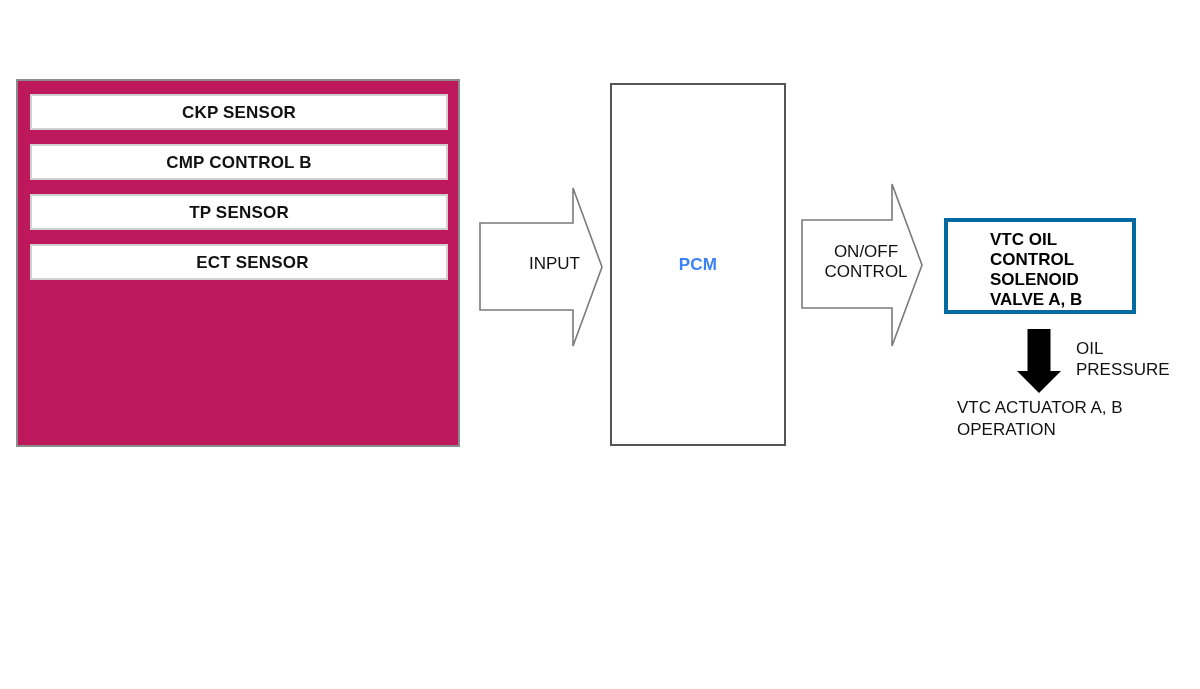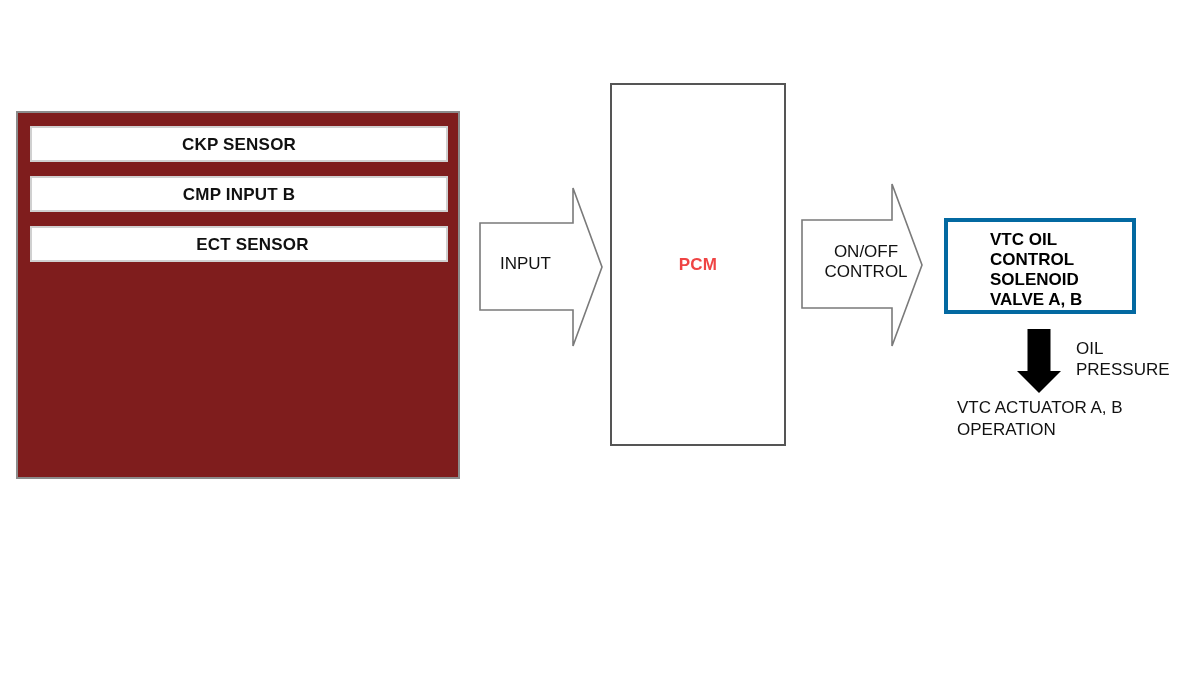--- a/index.html
+++ b/index.html
@@ -28,22 +28,21 @@
 
   
   .sensor-group {
     position: absolute;
     left: 16px;
     top: 79px;
     width: 444px;
     height: 368px;
     box-sizing: border-box;
     border: 2px solid #8c8c8c;
-    background: #7f1d1d;
-    margin-top: 32px;
+    background: #be185d;
   }
   .sensor-list {
     position: absolute;
     left: 12px;
     top: 13px;
     width: 418px;
   }
   .sensor-item {
     box-sizing: border-box;
     width: 418px;
@@ -75,41 +74,41 @@
     border: 2px solid #555555;
     background: #ffffff;
     display: flex;
     align-items: center;
     justify-content: center;
   }
   .pcm-label {
     font-size: 17px;
     font-weight: bold;
     letter-spacing: 0.3px;
-    color: #ef4444;
+    color: #3b82f6;
   }
 
   
   .block-arrow {
     position: absolute;
   }
   .block-arrow svg { display: block; overflow: visible; }
   .arrow-caption {
     position: absolute;
     font-size: 17px;
     line-height: 20px;
     color: #111111;
     white-space: pre-line;
   }
   #arrow-input-wrap { left: 478px; top: 186px; width: 126px; height: 162px; }
   #arrow-input-caption {
-    left: 500px;
+    left: 480px;
     top: 254px;
     width: 100px;
-    text-align: left;
+    text-align: right;
   }
   #arrow-control-wrap { left: 800px; top: 182px; width: 124px; height: 166px; }
   #arrow-control-caption {
     left: 806px;
     top: 242px;
     width: 120px;
     text-align: center;
   }
 
   
@@ -173,23 +172,26 @@
 
   <div class="sensor-group">
     <div class="sensor-list">
 
       <div class="sensor-item">
         <span class="sensor-label">CKP SENSOR</span>
       </div>
 
 
       <div class="sensor-item">
-        <span class="sensor-label">CMP INPUT B</span>
-      </div>
-
+        <span class="sensor-label">CMP CONTROL B</span>
+      </div>
+
+      <div class="sensor-item">
+        <span class="sensor-label">TP SENSOR</span>
+      </div>
 
 
 
       <div class="sensor-item">
         <span class="sensor-label">ECT SENSOR</span>
       </div>
 
     </div>
   </div>
 

